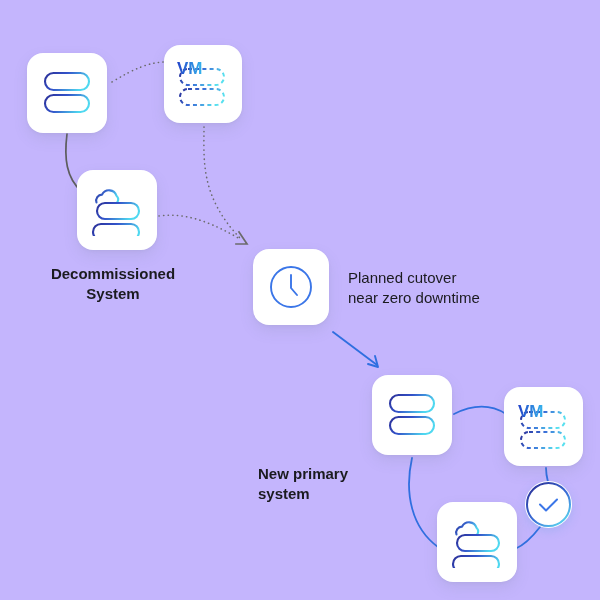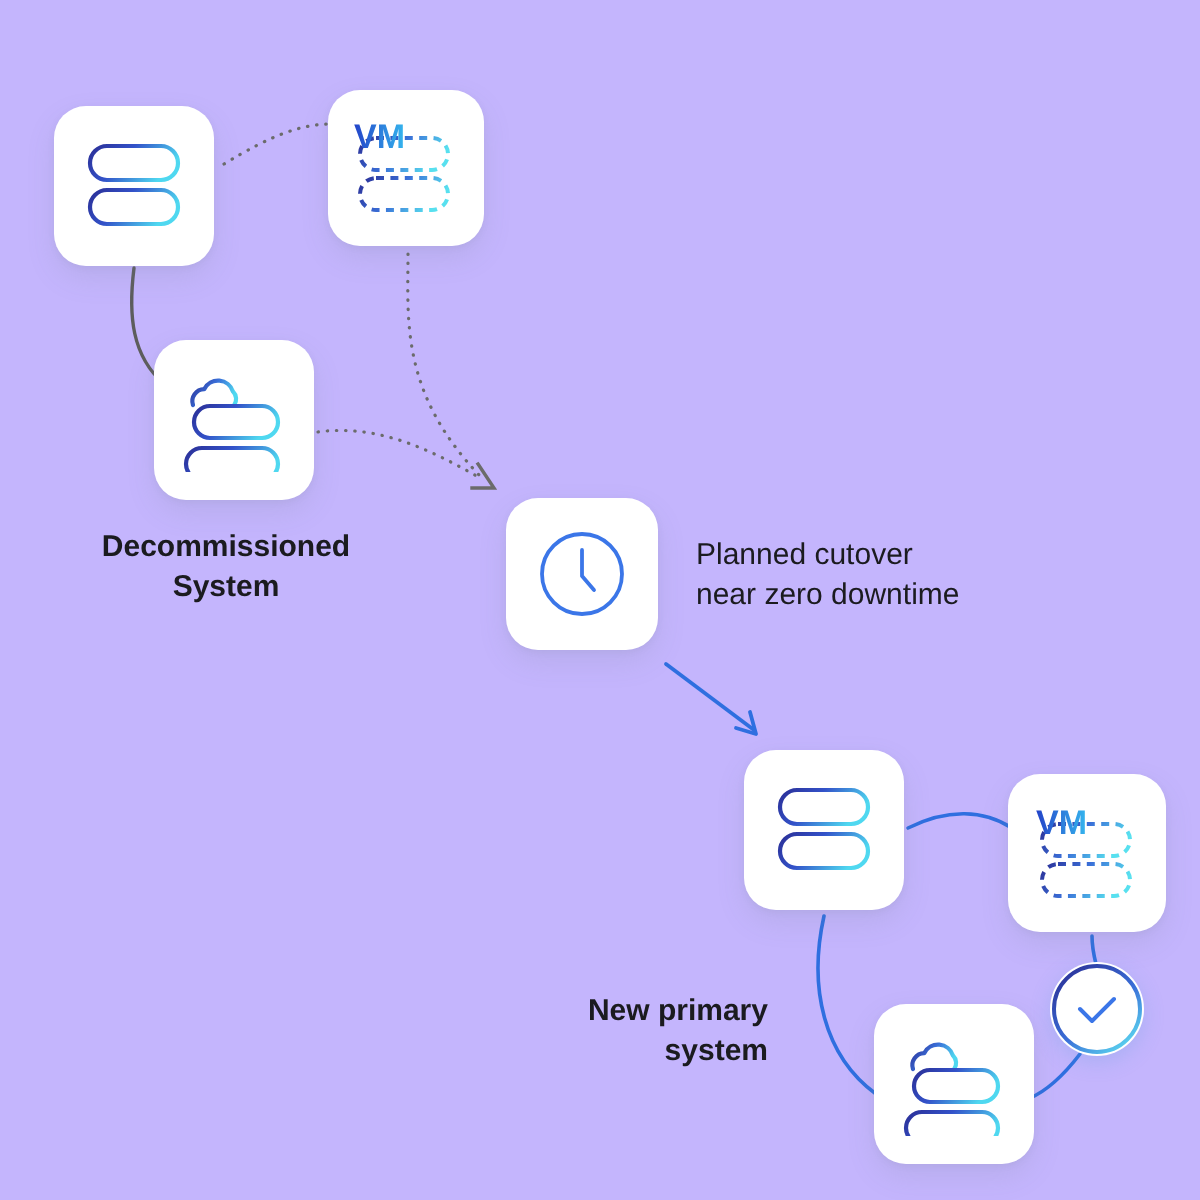--- a/index.html
+++ b/index.html
@@ -52,21 +52,21 @@
   
   .label {
     position: absolute;
     color: #1b1b1f;
     font-size: 15px;
     line-height: 20px;
     white-space: pre-line;
   }
   .label.bold { font-weight: 700; }
   .label.center { text-align: center; }
-  .label.right { text-align: right; margin-top: 32px; }
+  .label.right { text-align: left; }
   .label.left { text-align: left; }
 </style>
 </head>
 <body>
 
 <div id="canvas">
 
   <svg id="connectors" viewBox="0 0 600 600">
     <defs>
       <linearGradient id="gradBar" x1="0" y1="0" x2="1" y2="0.35">

